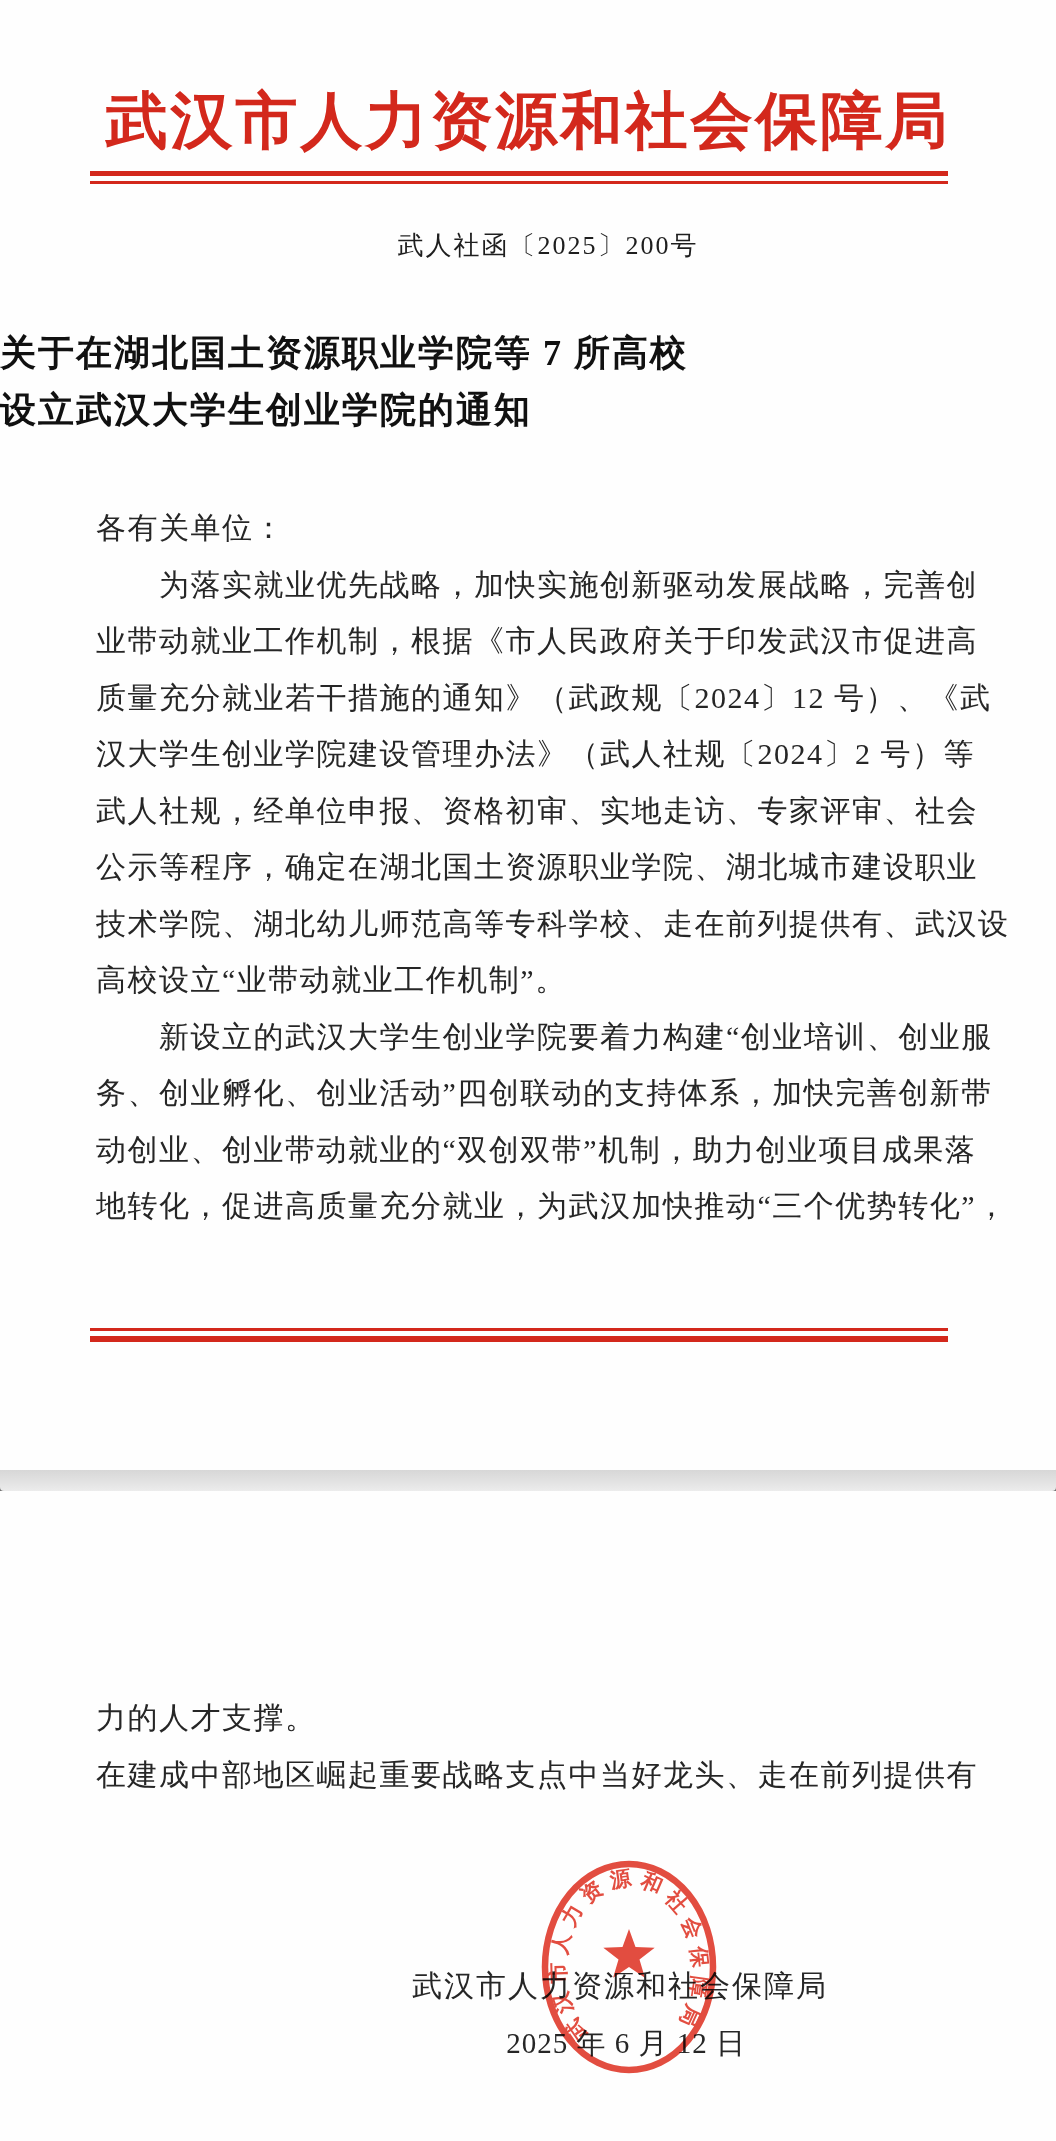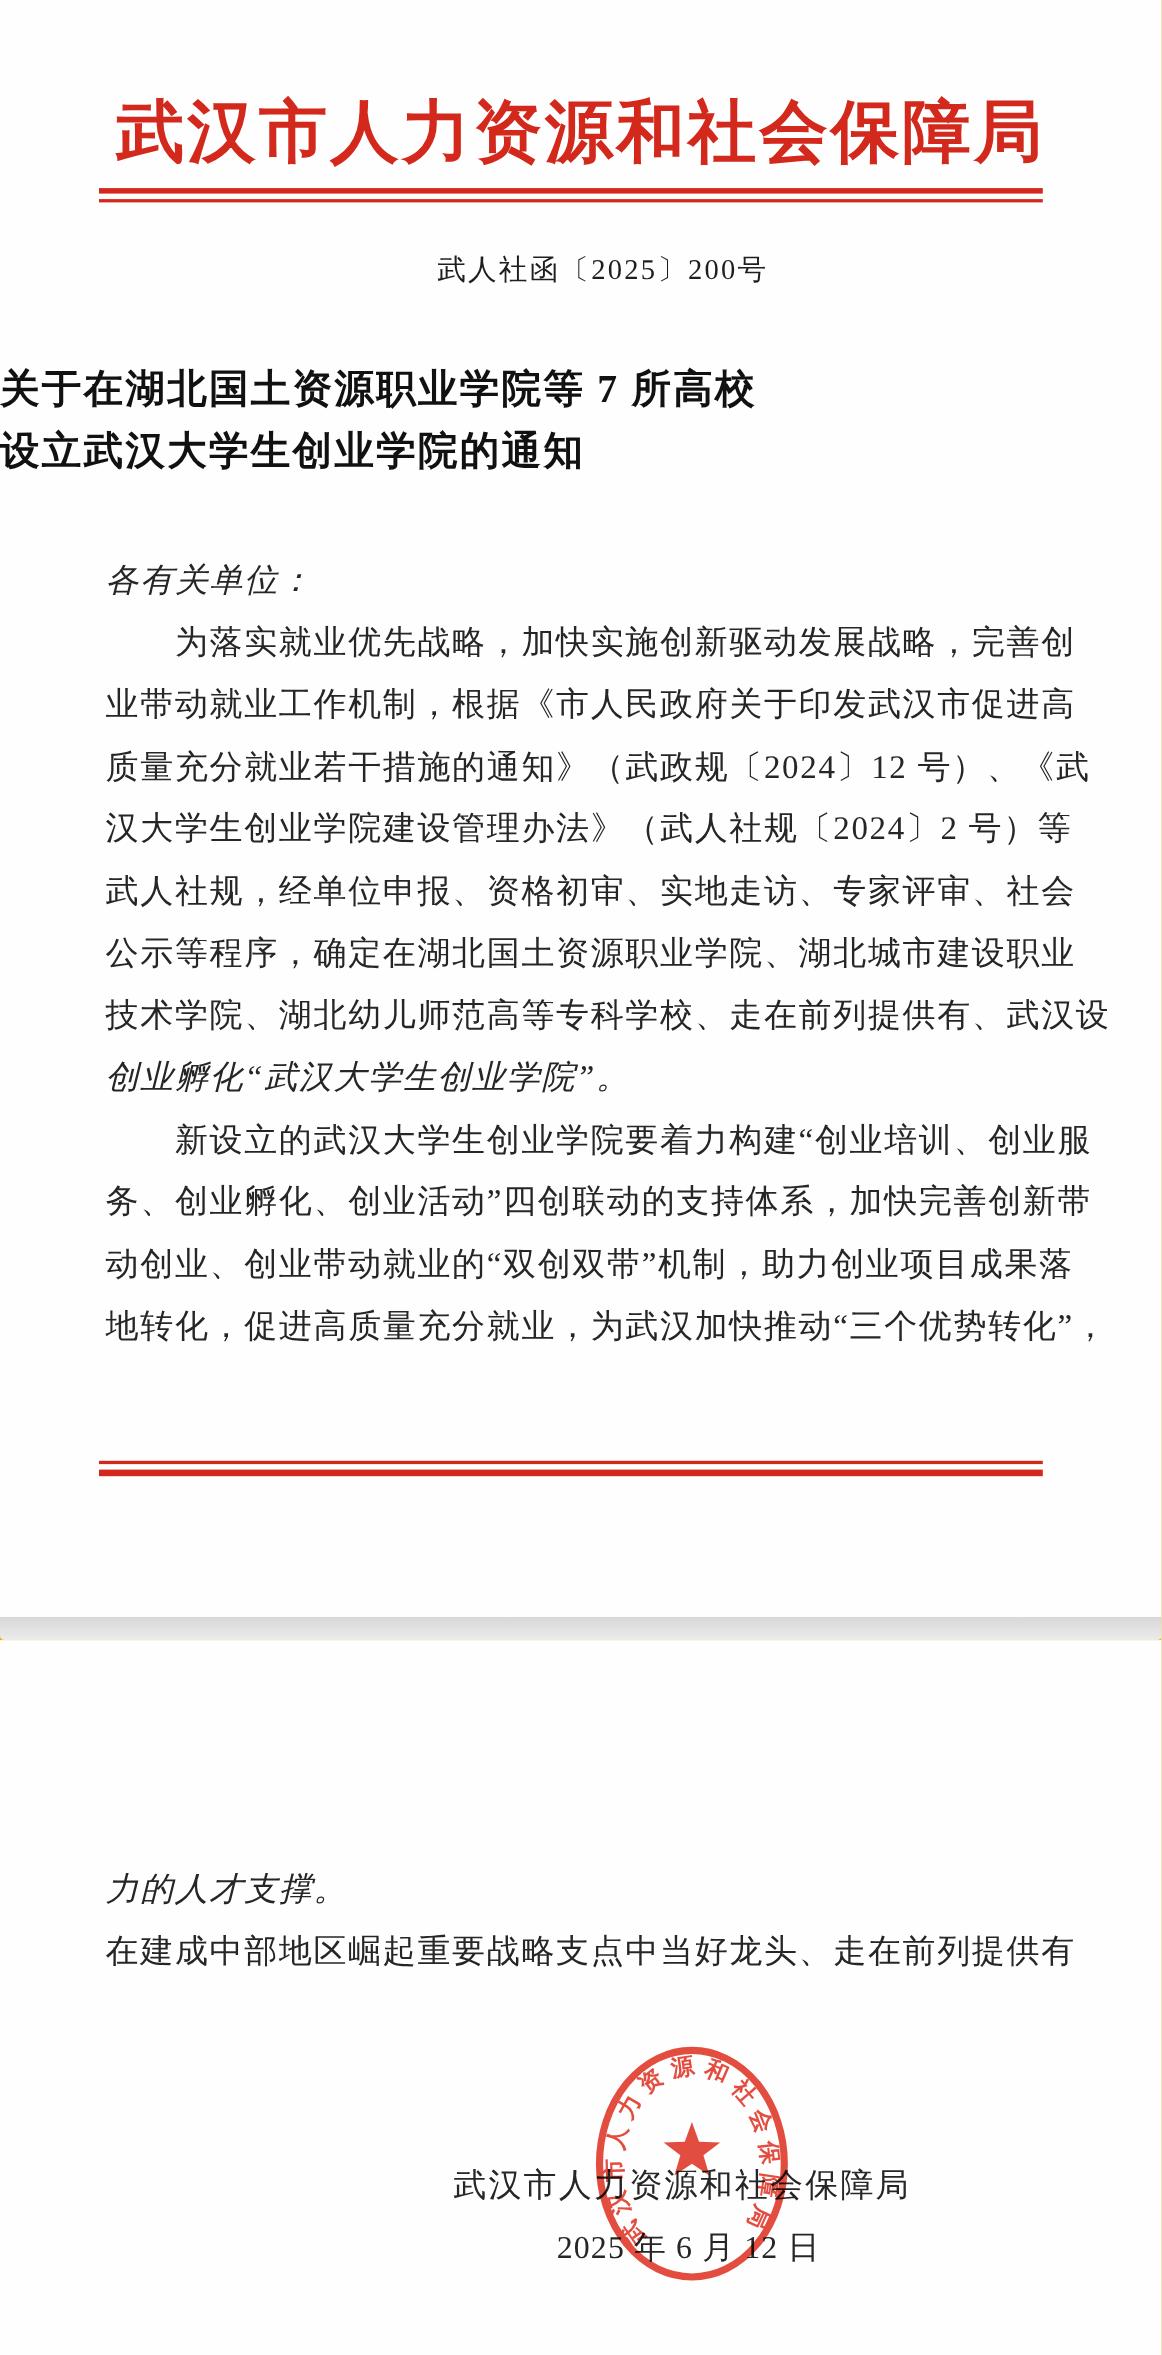--- a/index.html
+++ b/index.html
@@ -1,18 +1,18 @@
 <!DOCTYPE html>
 <html><head>
 <meta charset="utf-8">
 <style>
   html,body{margin:0;padding:0;background:#f4f4f4;}
   .viewport{
     position:relative;width:1056px;height:2141px;overflow:hidden;
-    background:#eab308;
+    background:#737373;
     font-family:"Liberation Serif","DejaVu Serif",serif;
     color:#222;
   }
   .page{position:absolute;left:0;width:1056px;background:#fefefe;}
   .page1{top:0;height:1470px;}
   .page2{top:1491px;height:650px;}
   .page-separator{
     position:absolute;left:0;top:1470px;width:1056px;height:21px;
     background:linear-gradient(180deg,#d7d7d7 0%,#e2e2e2 55%,#ececec 100%);
     border-radius:0 0 4px 4px;
@@ -38,21 +38,21 @@
     color:#111;letter-spacing:2px;
   }
   .body-block{position:absolute;left:96px;width:856px;}
   .body1{top:500px;}
   .body2{top:1690px;}
   .bline{
     height:56.5px;line-height:56.5px;font-size:30px;letter-spacing:1.5px;
     color:#262626;white-space:nowrap;
     text-align:justify;text-align-last:justify;
   }
-  .bline.noj{text-align:right;text-align-last:left;font-style:italic;}
+  .bline.noj{text-align:right;text-align-last:left;}
   .signature{
     position:absolute;top:1966px;left:92px;width:1056px;
     text-align:center;font-size:30px;letter-spacing:2px;color:#262626;
   }
   .doc-date{
     position:absolute;top:2024px;left:98px;width:1056px;
     text-align:center;font-size:29px;letter-spacing:1px;color:#262626;
   }
   .official-seal{
     position:absolute;left:540px;top:1858px;width:178px;height:218px;
@@ -76,21 +76,21 @@
 
     <div class="body-block body1">
       <div class="bline noj">各有关单位：</div>
       <div class="bline">　　为落实就业优先战略，加快实施创新驱动发展战略，完善创</div>
       <div class="bline">业带动就业工作机制，根据《市人民政府关于印发武汉市促进高</div>
       <div class="bline">质量充分就业若干措施的通知》（武政规〔2024〕12 号）、《武</div>
       <div class="bline">汉大学生创业学院建设管理办法》（武人社规〔2024〕2 号）等</div>
       <div class="bline">武人社规，经单位申报、资格初审、实地走访、专家评审、社会</div>
       <div class="bline">公示等程序，确定在湖北国土资源职业学院、湖北城市建设职业</div>
       <div class="bline">技术学院、湖北幼儿师范高等专科学校、走在前列提供有、武汉设</div>
-      <div class="bline noj">创业孵化“武汉大学生创业学院”。</div>
+      <div class="bline noj">高校设立“业带动就业工作机制”。</div>
       <div class="bline">　　新设立的武汉大学生创业学院要着力构建“创业培训、创业服</div>
       <div class="bline">务、创业孵化、创业活动”四创联动的支持体系，加快完善创新带</div>
       <div class="bline">动创业、创业带动就业的“双创双带”机制，助力创业项目成果落</div>
       <div class="bline">地转化，促进高质量充分就业，为武汉加快推动“三个优势转化”，</div>
     </div>
 
     <div class="red-rule rule-bottom-thin"></div>
     <div class="red-rule rule-bottom-thick"></div>
   </div>
 

